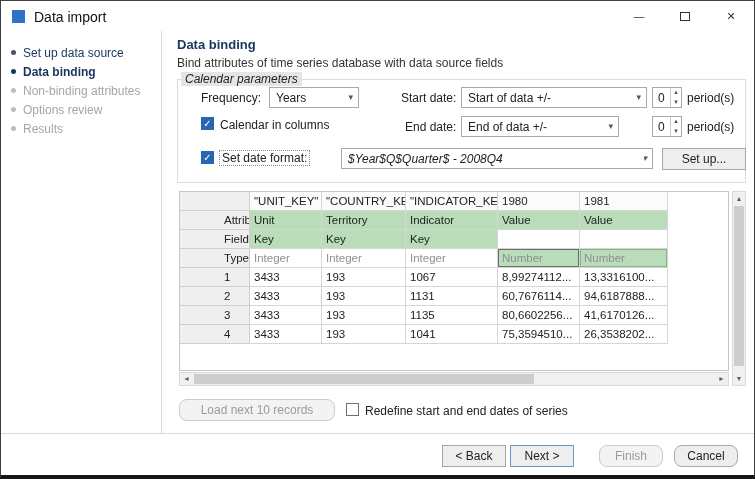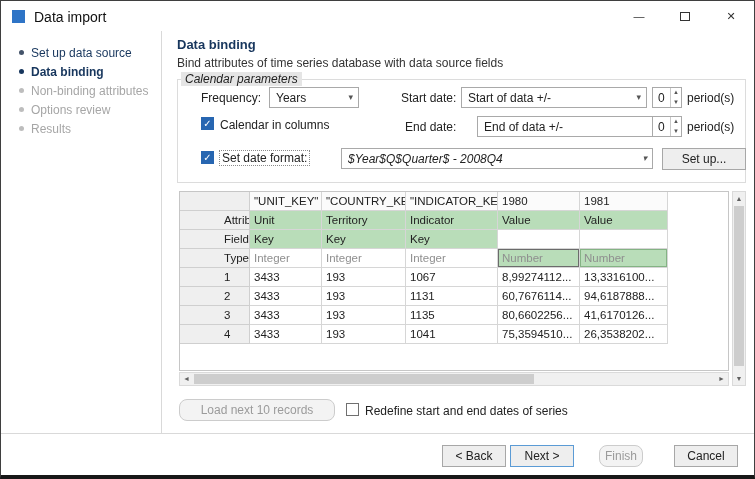--- a/index.html
+++ b/index.html
@@ -16,21 +16,21 @@
   
   .titlebar { position:absolute; left:0; top:0; right:0; height:30px; background:#fff; }
   .app-icon { position:absolute; left:11px; top:9px; width:13px; height:13px; background:#2e74c6; }
   .win-title { position:absolute; left:33px; top:8px; font-size:14px; color:#111;text-align:right; }
   .win-controls { position:absolute; right:0; top:0; height:30px; display:flex; }
   .win-btn { width:46px; height:30px; display:flex; align-items:center; justify-content:center; color:#333; font-size:11px; }
   .max-box { width:10px; height:9px; border:1px solid #333; display:inline-block; }
 
   
   .steps { position:absolute; left:0; top:30px; width:161px; bottom:42px; border-right:1px solid #d9d9d9; padding-top:12px; background:#fff; }
-  .step { display:flex; align-items:center; gap:7px; height:19px; padding-left:18px; white-space:nowrap; }
+  .step { display:flex; align-items:center; gap:7px; height:19px; padding-left:10px; white-space:nowrap; }
   .bullet { width:5px; height:5px; border-radius:50%; flex:0 0 auto; }
   .step.done  { color:#17365d; }          .step.done .bullet  { background:#44546a; }
   .step.active{ color:#17365d; font-weight:bold; } .step.active .bullet{ background:#17365d; }
   .step.pending{ color:#a6a6a6; }         .step.pending .bullet{ background:#bdbdbd; }
 
   
   .page-title { position:absolute; left:176px; top:36px; font-size:13px; font-weight:bold; color:#17365d; }
   .page-subtitle { position:absolute; left:176px; top:55px; color:#333; }
 
   
@@ -146,21 +146,21 @@
       <span>▼</span>
     </span>
   </div>
   <span class="lbl" style="left:686px; top:90px;">period(s)</span>
 
   <div class="cb checked" style="left:200px; top:116px;">
     <span>✓</span>
   </div>
   <span class="lbl" style="left:219px; top:117px;">Calendar in columns</span>
   <span class="lbl" style="left:404px; top:119px;">End date:</span>
-  <div class="dd" style="left:460px; top:115px; width:186px;margin-left:16px;">
+  <div class="dd" style="left:460px; top:115px; width:158px;">
     <span>End of data +/-</span>
     <span class="dd-arrow">▾</span>
   </div>
   <div class="spin" style="left:651px; top:115px;">
     <span class="spin-val">0</span>
     <span class="spin-btns">
       <span>▲</span>
       <span>▼</span>
     </span>
   </div>
@@ -248,17 +248,17 @@
     <div class="arr" style="right:0;">►</div>
   </div>
 
   <div class="btn disabled" style="left:178px; top:398px; width:156px;">Load next 10 records</div>
   <div class="cb" style="left:345px; top:402px;"></div>
   <span class="lbl" style="left:364px; top:403px;">Redefine start and end dates of series</span>
 
   <div class="footer">
     <div class="btn" style="left:441px; top:11px; width:64px;">&lt; Back</div>
     <div class="btn default" style="left:509px; top:11px; width:64px;">Next &gt;</div>
-    <div class="btn disabled" style="left:598px; top:11px; width:44px;text-align:center;">Finish</div>
-    <div class="btn" style="left:673px; top:11px; width:64px;">Cancel</div>
+    <div class="btn disabled" style="left:598px; top:11px; width:64px;text-align:center;">Finish</div>
+    <div class="btn" style="left:673px; top:11px; width:64px;border-radius:8px;">Cancel</div>
   </div>
 
 </div>
 
 </body></html>

